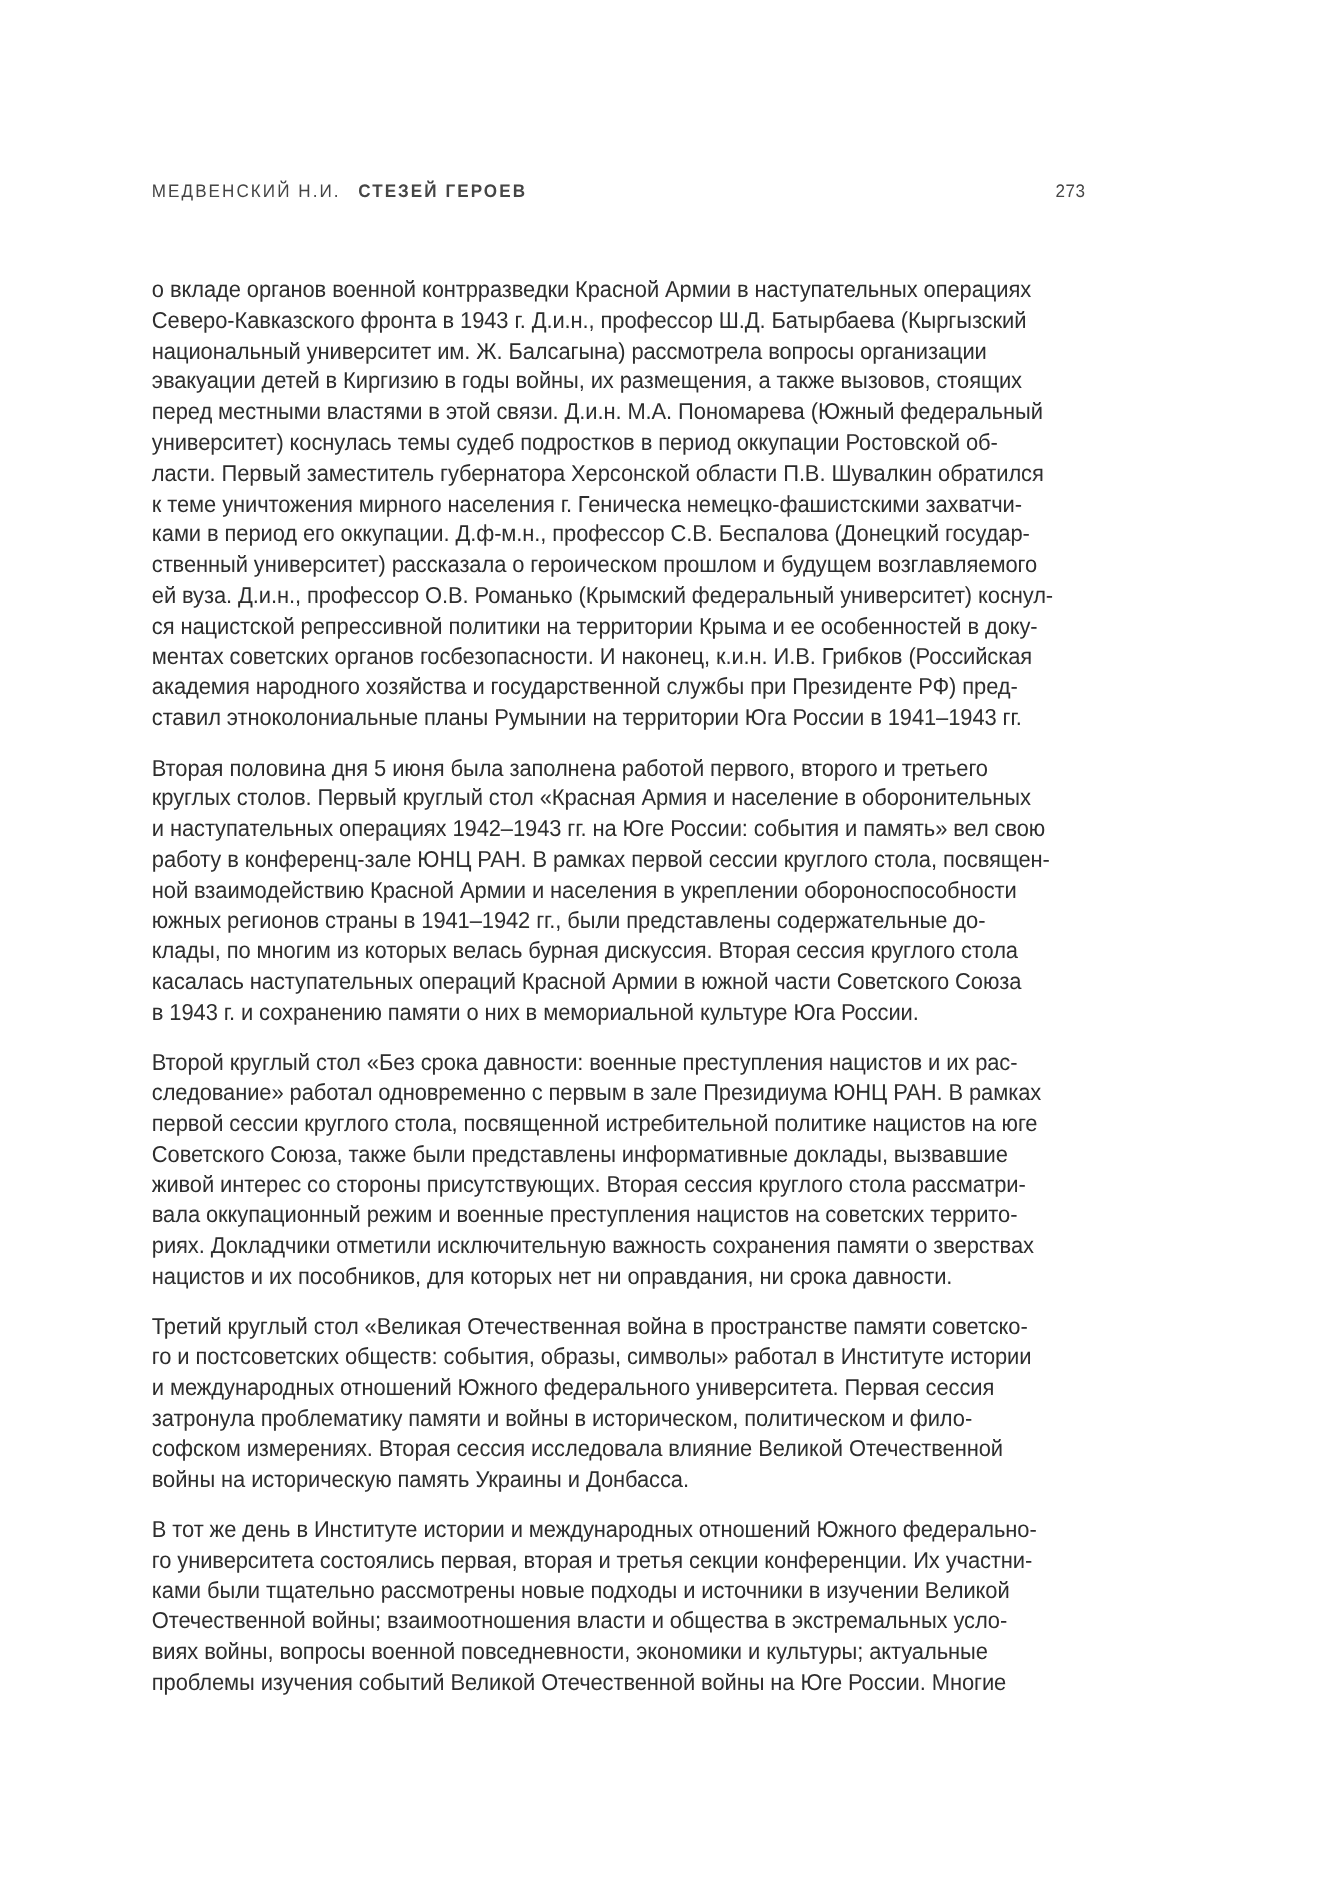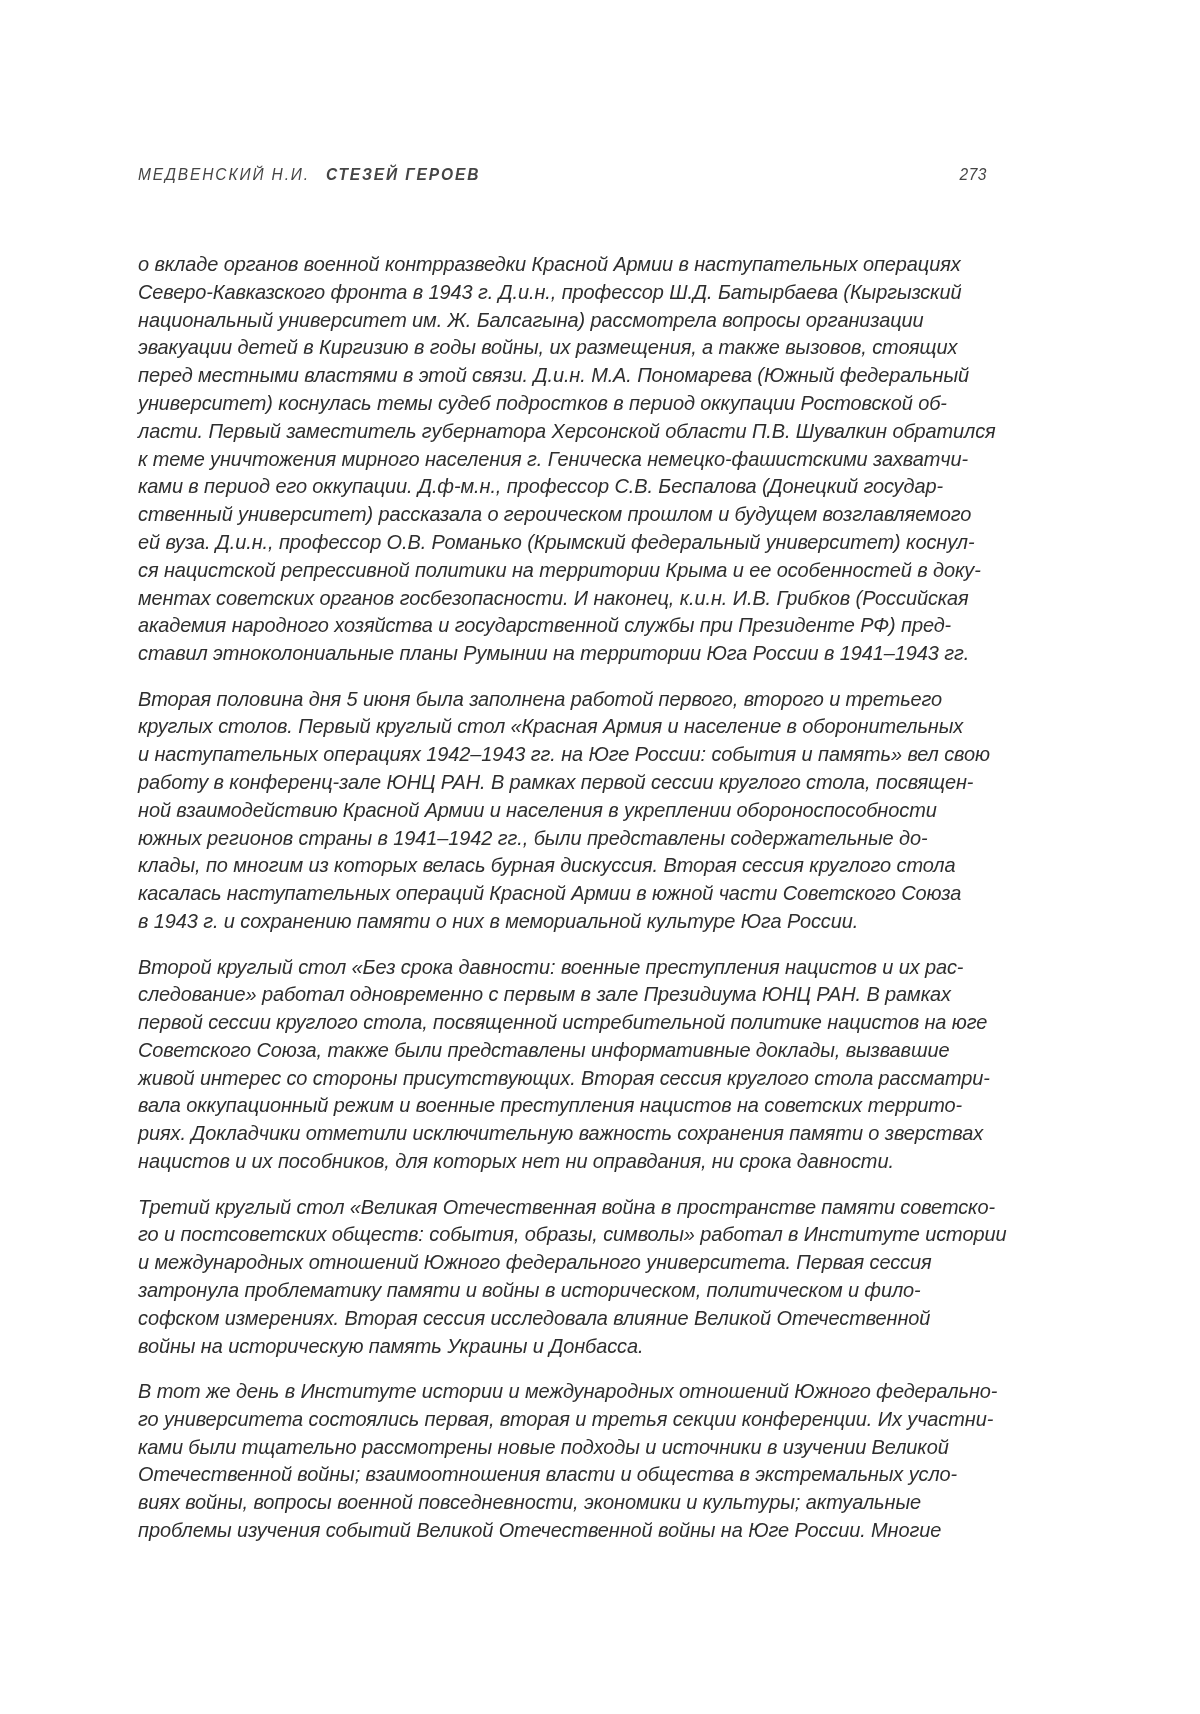--- a/index.html
+++ b/index.html
@@ -4,21 +4,20 @@
 <style>
   html, body { margin: 0; padding: 0; background: #ffffff; }
 
   .page {
     position: relative;
     width: 1200px;
     height: 1714px;
     background: var(--bg, #ffffff);
     font-family: "Liberation Sans", sans-serif;
     overflow: hidden;
-    font-style: italic;
   }
 
   .running-header {
     position: absolute;
     left: 138px;
     top: 164px;
     width: 903px;
     display: flex;
     align-items: baseline;
     transform: scaleX(0.94);

